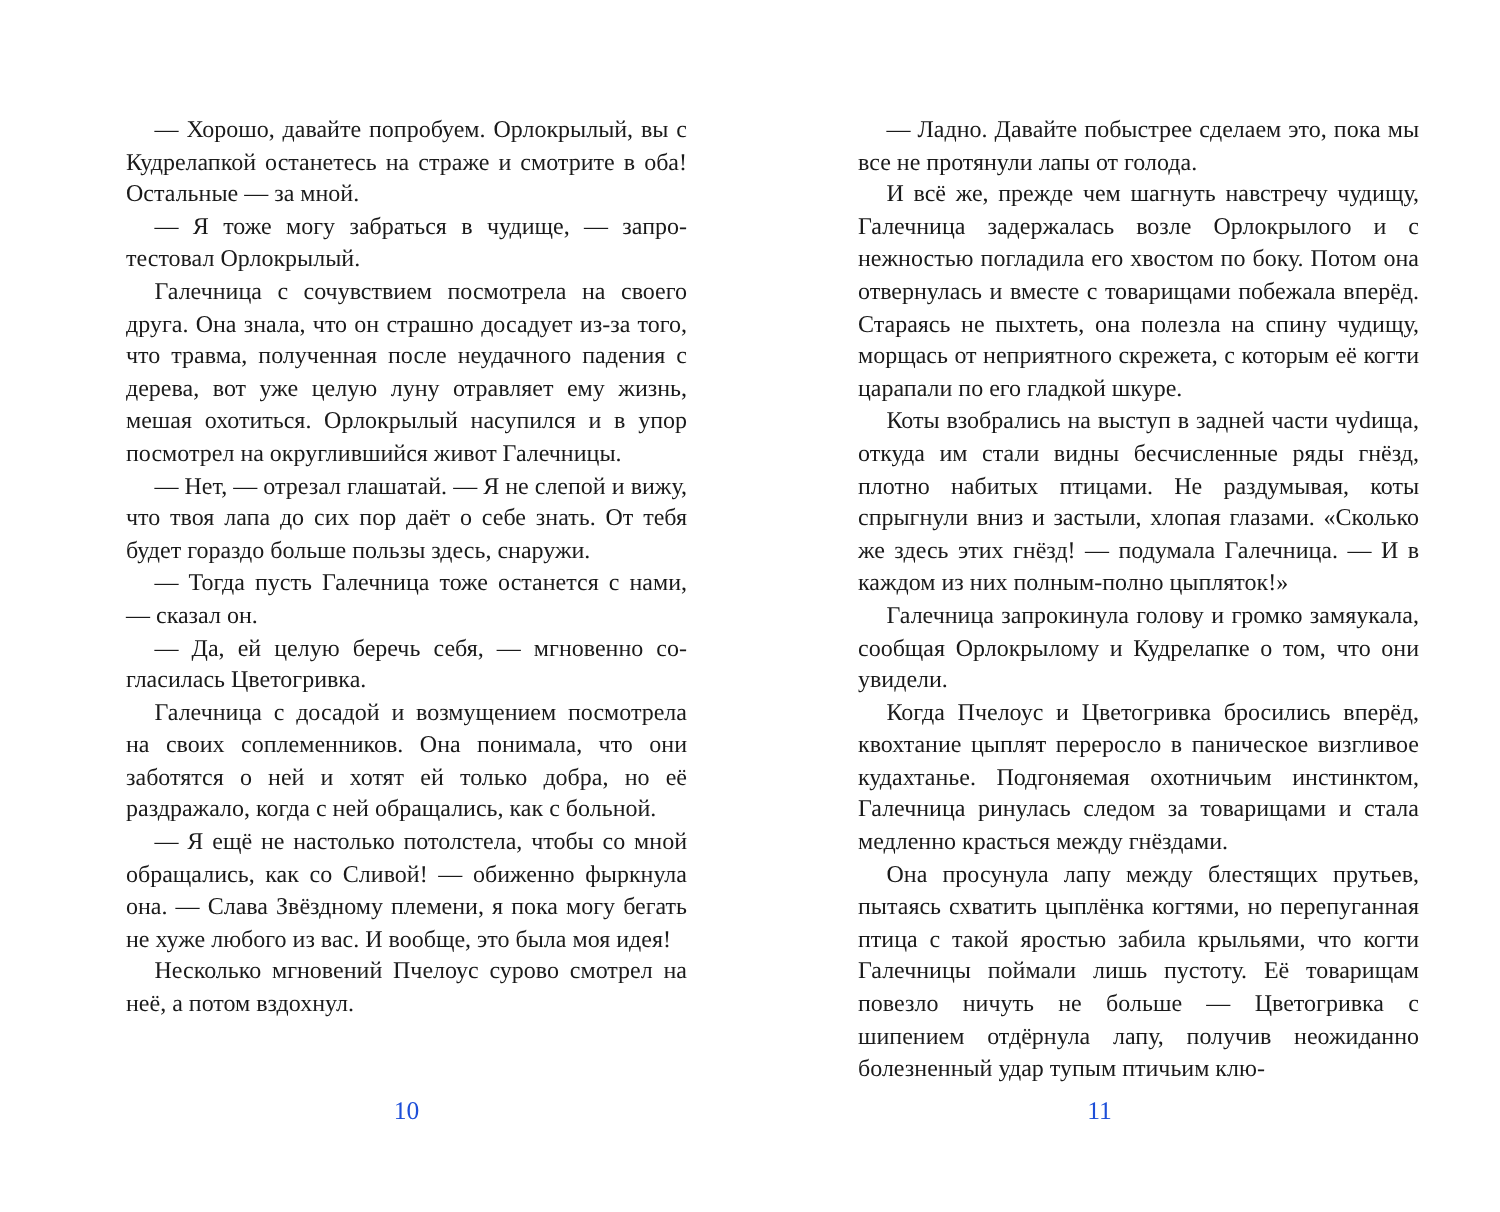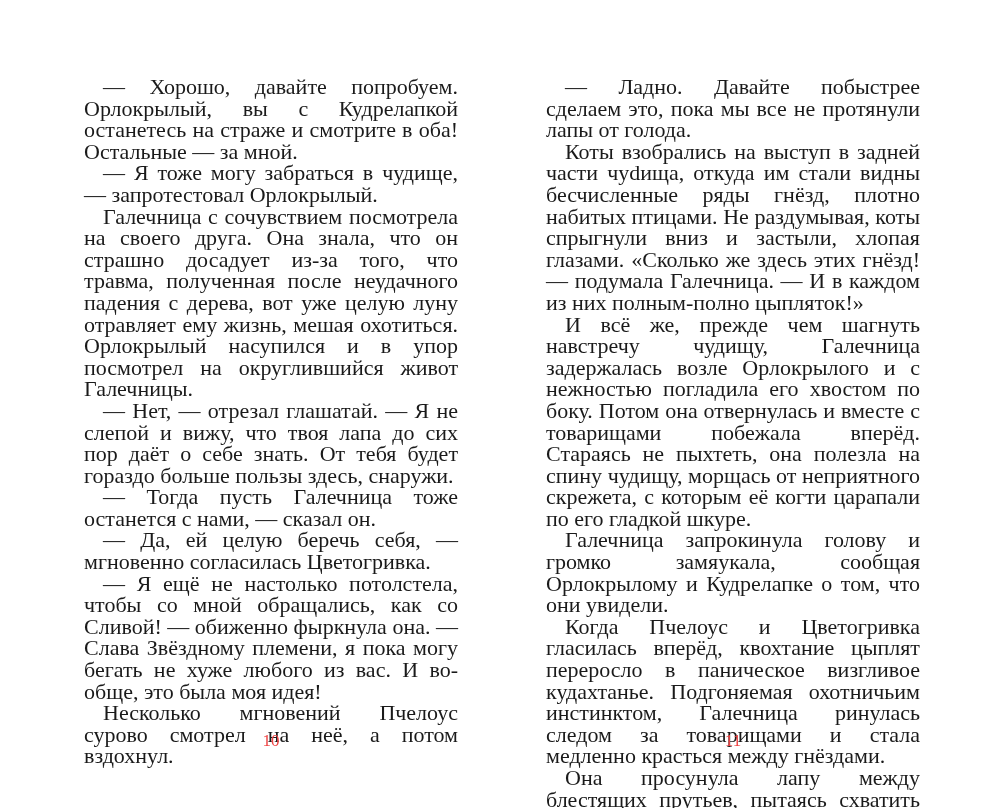--- a/index.html
+++ b/index.html
@@ -14,58 +14,59 @@
       overflow: hidden;
       font-family: "Liberation Serif", "DejaVu Serif", serif;
       color: #1a1a1a;
     }
     .page {
       position: absolute;
       top: 76px;
       width: 374px;
     }
     .page.left { left: 84px; }
-    .page.right { left: 546px; }
+    .page.right { left: 572px; }
     .page p {
       margin: 0;
-      font-size: 22px;
+      font-size: 16px;
       line-height: 21.6px;
       text-align: justify;
       text-indent: 19px;
       hyphens: manual;
     }
     .page-number {
       position: absolute;
       top: 731px;
       width: 40px;
       text-align: center;
       font-family: "Liberation Serif", "DejaVu Serif", serif;
       font-size: 17px;
-      color: #ef4444;
+      color: #1d4ed8;
     }
     .page-number.left { left: 251px; }
     .page-number.right { left: 713px; text-align: center; }
   </style>
 </head>
 <body>
 
 <div class="page left">
   <p>— Хорошо, давайте попробуем. Орлокрылый, вы с Кудрелапкой останетесь на страже и смотрите в оба! Остальные — за мной.</p>
   <p>— Я тоже могу забраться в чудище, — запро­тестовал Орлокрылый.</p>
   <p>Галечница с сочувствием посмотрела на своего друга. Она знала, что он страшно досадует из-за того, что травма, полученная после неудачного падения с дерева, вот уже целую луну отравляет ему жизнь, мешая охотиться. Орлокрылый на­супился и в упор посмотрел на округлившийся живот Галечницы.</p>
   <p>— Нет, — отрезал глашатай. — Я не слепой и вижу, что твоя лапа до сих пор даёт о себе знать. От тебя будет гораздо больше пользы здесь, сна­ружи.</p>
   <p>— Тогда пусть Галечница тоже останется с нами, — сказал он.</p>
   <p>— Да, ей целую беречь себя, — мгновенно со­гласилась Цветогривка.</p>
+  <p>Галечница с досадой и возмущением посмо­трела на своих соплеменников. Она понимала, что они заботятся о ней и хотят ей только добра, но её раздражало, когда с ней обращались, как с больной.</p>
   <p>— Я ещё не настолько потолстела, чтобы со мной обращались, как со Сливой! — обижен­но фыркнула она. — Слава Звёздному племени, я пока могу бегать не хуже любого из вас. И во­обще, это была моя идея!</p>
   <p>Несколько мгновений Пчелоус сурово смотрел на неё, а потом вздохнул.</p>
 </div>
 
 <div class="page right">
   <p>— Ладно. Давайте побыстрее сделаем это, пока мы все не протянули лапы от голода.</p>
+  <p>И всё же, прежде чем шагнуть навстречу чуди­щу, Галечница задержалась возле Орлокрылого и с нежностью погладила его хвостом по боку. Потом она отвернулась и вместе с товарищами побежала вперёд. Стараясь не пыхтеть, она по­лезла на спину чудищу, морщась от неприятно­го скрежета, с которым её когти царапали по его гладкой шкуре.</p>
   <p>Коты взобрались на выступ в задней части чу­dища, откуда им стали видны бесчисленные ряды гнёзд, плотно набитых птицами. Не раздумывая, коты спрыгнули вниз и застыли, хлопая глаза­ми. «Сколько же здесь этих гнёзд! — подумала Галечница. — И в каждом из них полным-полно цыпляток!»</p>
-  <p>И всё же, прежде чем шагнуть навстречу чуди­щу, Галечница задержалась возле Орлокрылого и с нежностью погладила его хвостом по боку. Потом она отвернулась и вместе с товарищами побежала вперёд. Стараясь не пыхтеть, она по­лезла на спину чудищу, морщась от неприятно­го скрежета, с которым её когти царапали по его гладкой шкуре.</p>
   <p>Галечница запрокинула голову и громко замяу­кала, сообщая Орлокрылому и Кудрелапке о том, что они увидели.</p>
-  <p>Когда Пчелоус и Цветогривка гласилась впе­рёд, квохтание цыплят переросло в паническое визгливое кудахтанье. Подгоняемая охотничьим инстинктом, Галечница ринулась следом за то­варищами и стала медленно красться между гнёздами.</p>
+  <p>Когда Пчелоус и Цветогривка бросились впе­рёд, квохтание цыплят переросло в паническое визгливое кудахтанье. Подгоняемая охотничьим инстинктом, Галечница ринулась следом за то­варищами и стала медленно красться между гнёздами.</p>
   <p>Она просунула лапу между блестящих прутьев, пытаясь схватить цыплёнка когтями, но перепу­ганная птица с такой яростью забила крыльями, что когти Галечницы поймали лишь пустоту. Её товарищам повезло ничуть не больше — Цвето­гривка с шипением отдёрнула лапу, получив не­ожиданно болезненный удар тупым птичьим клю-</p>
 </div>
 
 <div class="page-number left">10</div>
 <div class="page-number right">11</div>
 
 </body></html>

